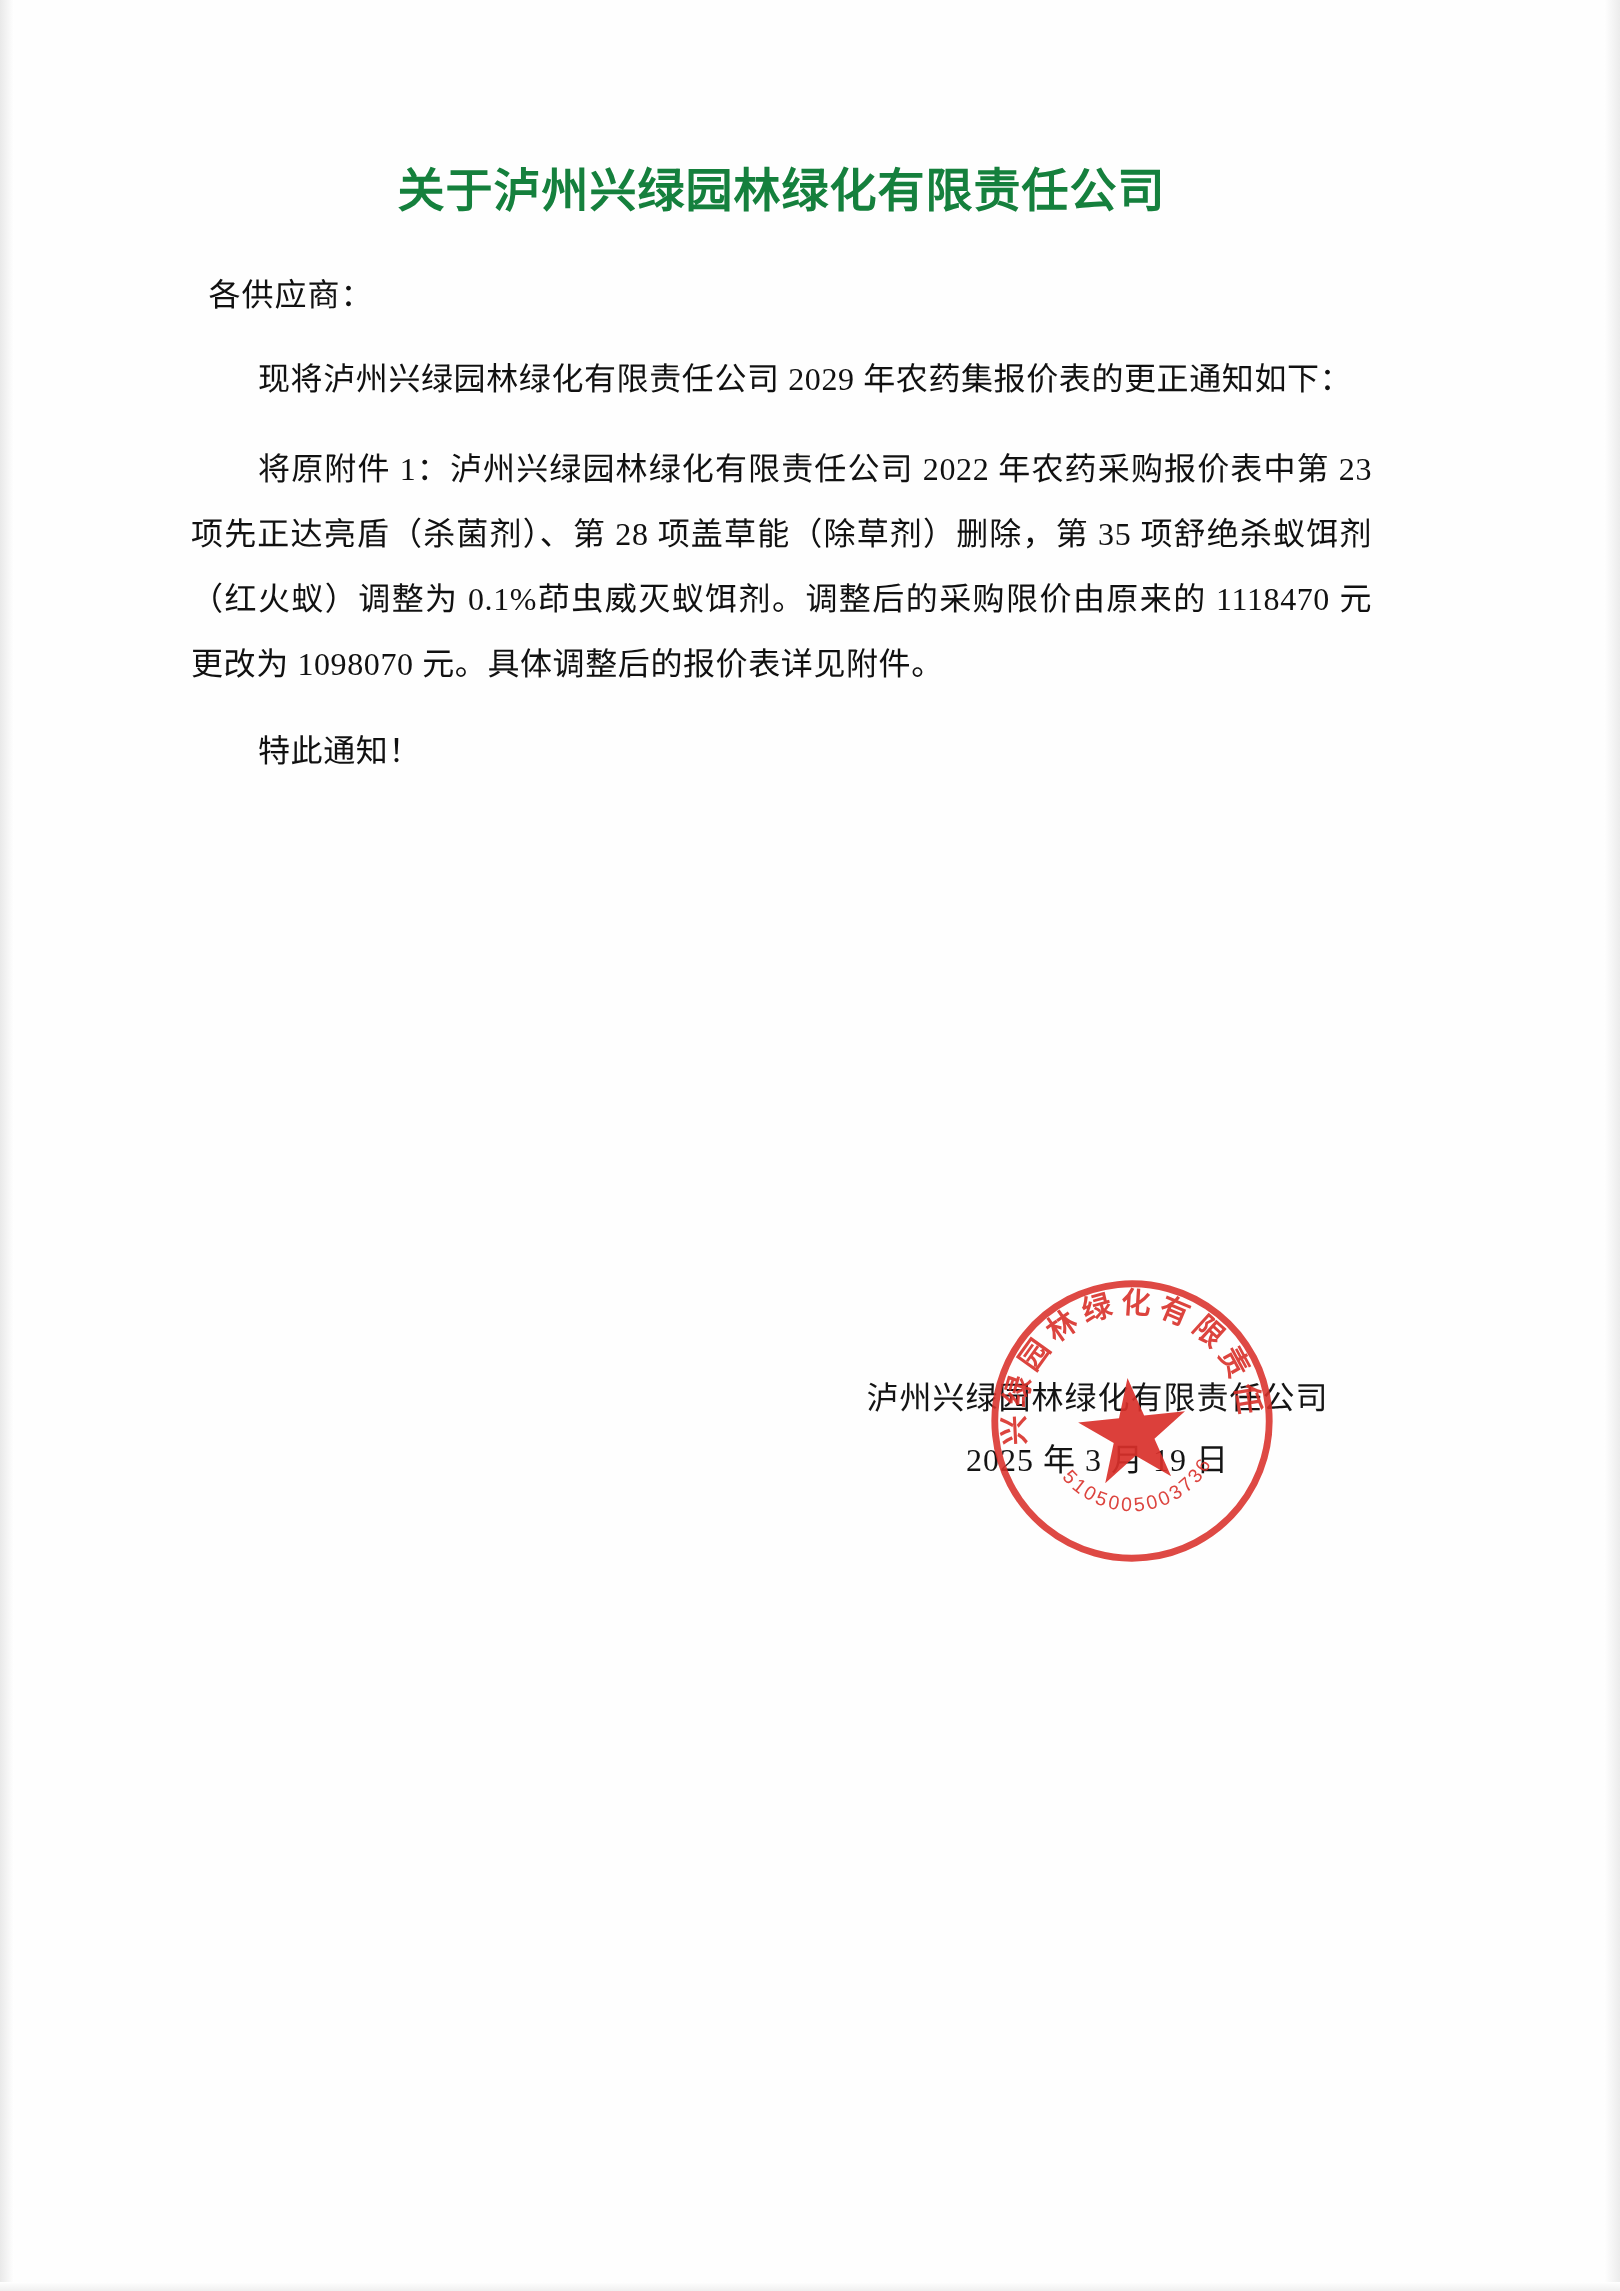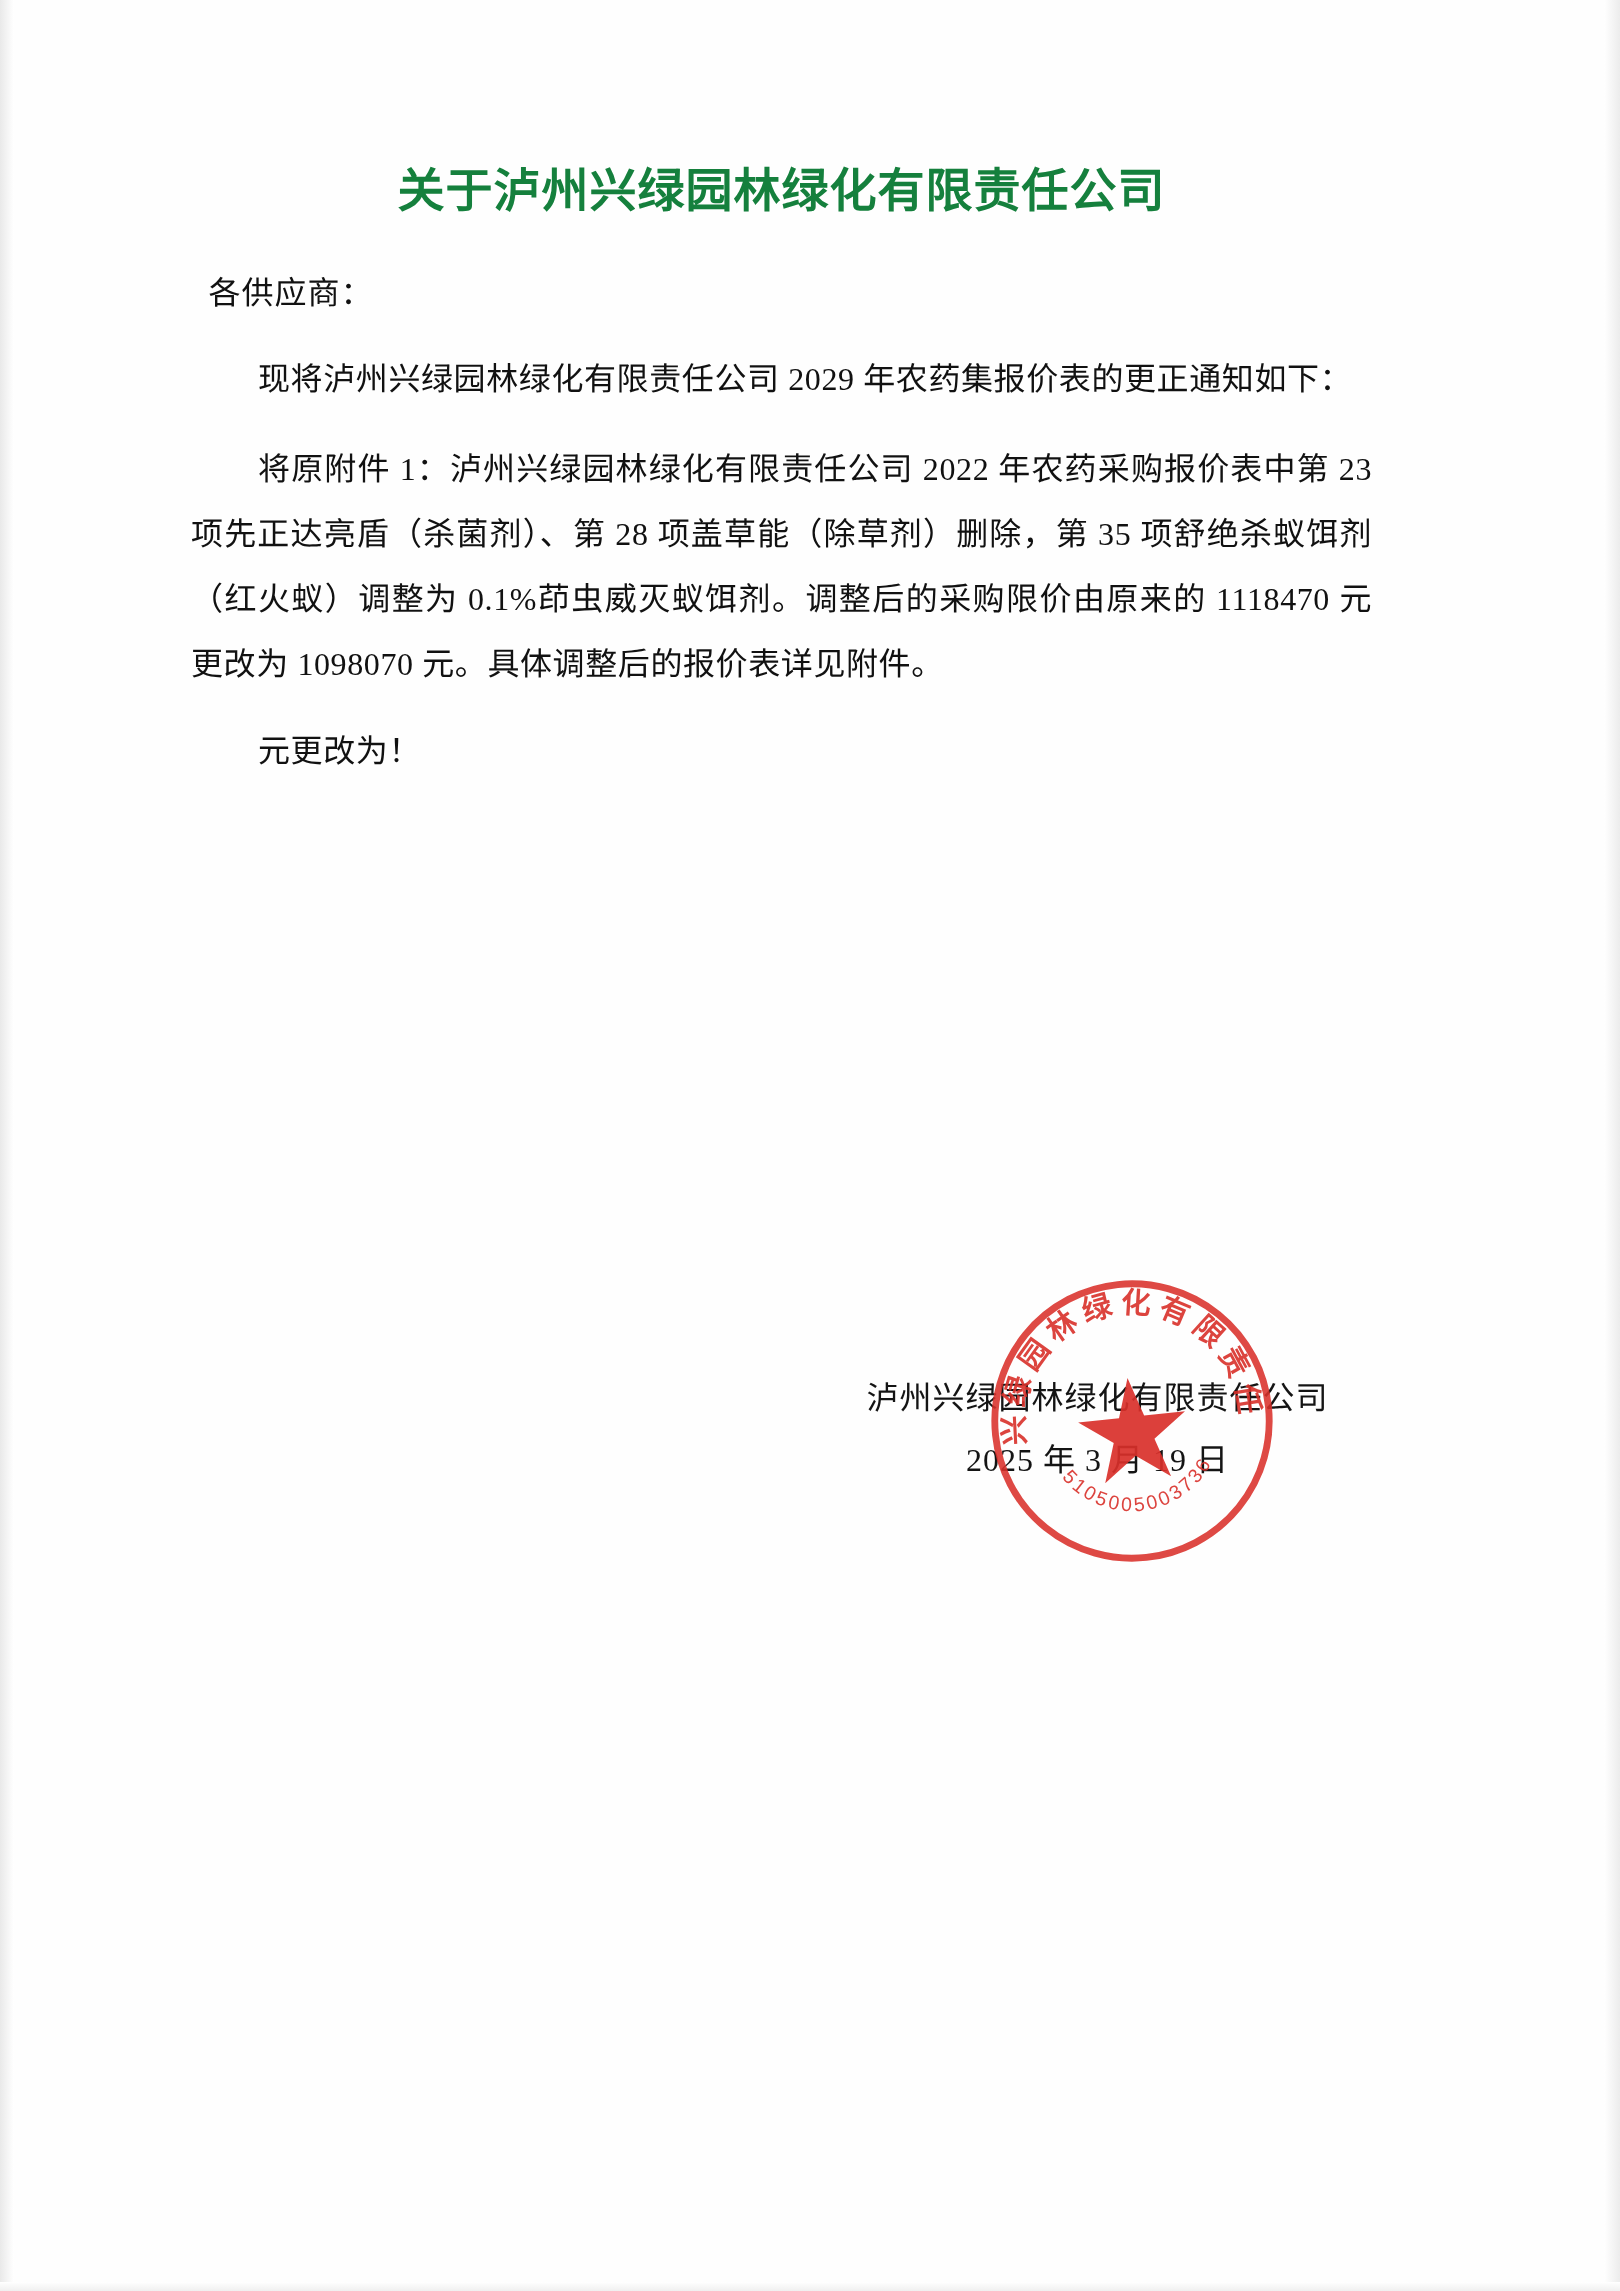--- a/index.html
+++ b/index.html
@@ -65,21 +65,20 @@
     white-space: nowrap;
   }
 
   .salutation {
     margin-top: 45px;
     font-size: 32px;
     line-height: 1.6;
     text-indent: 0;
     padding-left: 17.6px;
     letter-spacing: 1px;
-    font-family: Liberation Mono, monospace;
   }
 
   .para {
     margin-top: 25.5px;
     font-size: 32px;
     line-height: 2.03;
     text-indent: 67px;
     text-align: justify;
     text-justify: inter-ideograph;
     letter-spacing: 0.6px;
@@ -133,21 +132,21 @@
     <div class="title">
       <span class="title-line">关于泸州兴绿园林绿化有限责任公司</span>
     </div>
 
     <div class="salutation">各供应商：</div>
 
     <div class="para">现将泸州兴绿园林绿化有限责任公司 2029 年农药集报价表的更正通知如下：</div>
 
     <div class="para">将原附件 1：泸州兴绿园林绿化有限责任公司 2022 年农药采购报价表中第 23 项先正达亮盾（杀菌剂）、第 28 项盖草能（除草剂）删除，第 35 项舒绝杀蚁饵剂（红火蚁）调整为 0.1%茚虫威灭蚁饵剂。调整后的采购限价由原来的 1118470 元更改为 1098070 元。具体调整后的报价表详见附件。</div>
 
-    <div class="para-short">元更改为！</div>
+    <div class="para-short">特此通知！</div>
 
   </div>
 
   <div class="signature-block">
     <div class="sign-name">泸州兴绿园林绿化有限责任公司</div>
     <div class="sign-date">2025 年 3 月 19 日</div>
   </div>
 
   <div class="seal">
     <svg width="294" height="294" viewBox="0 0 300 300" xmlns="http://www.w3.org/2000/svg">

